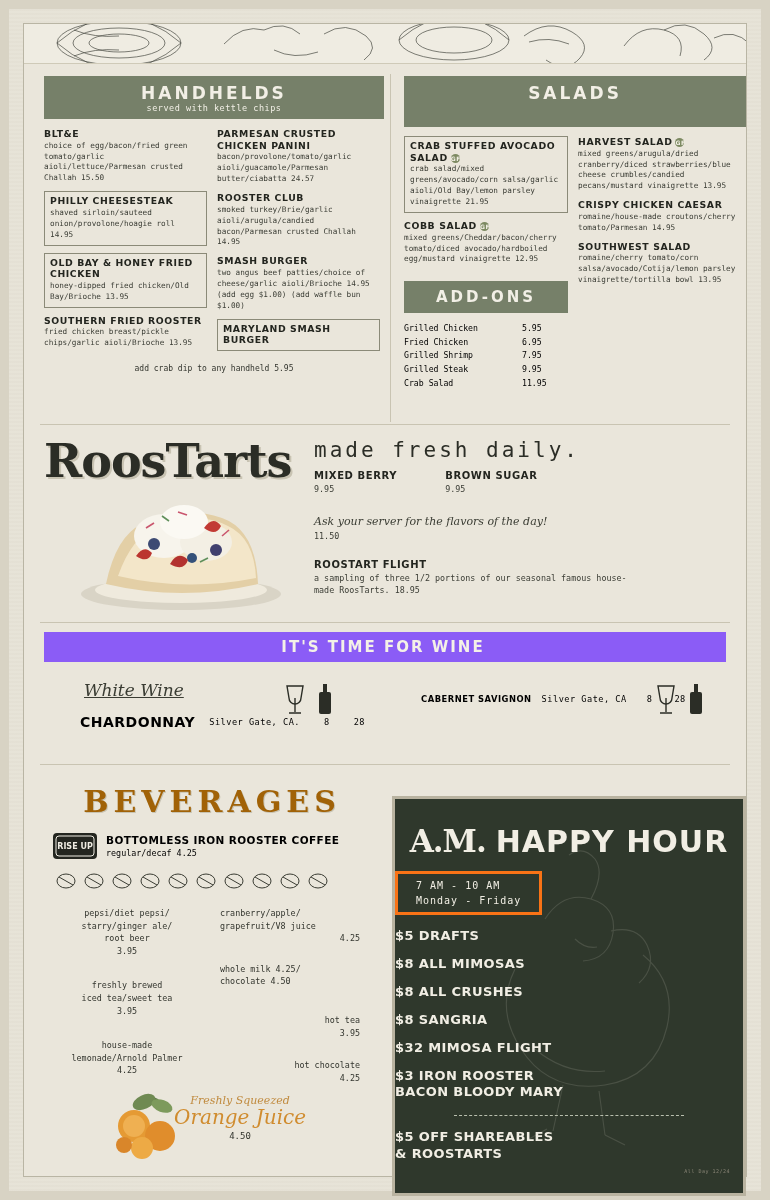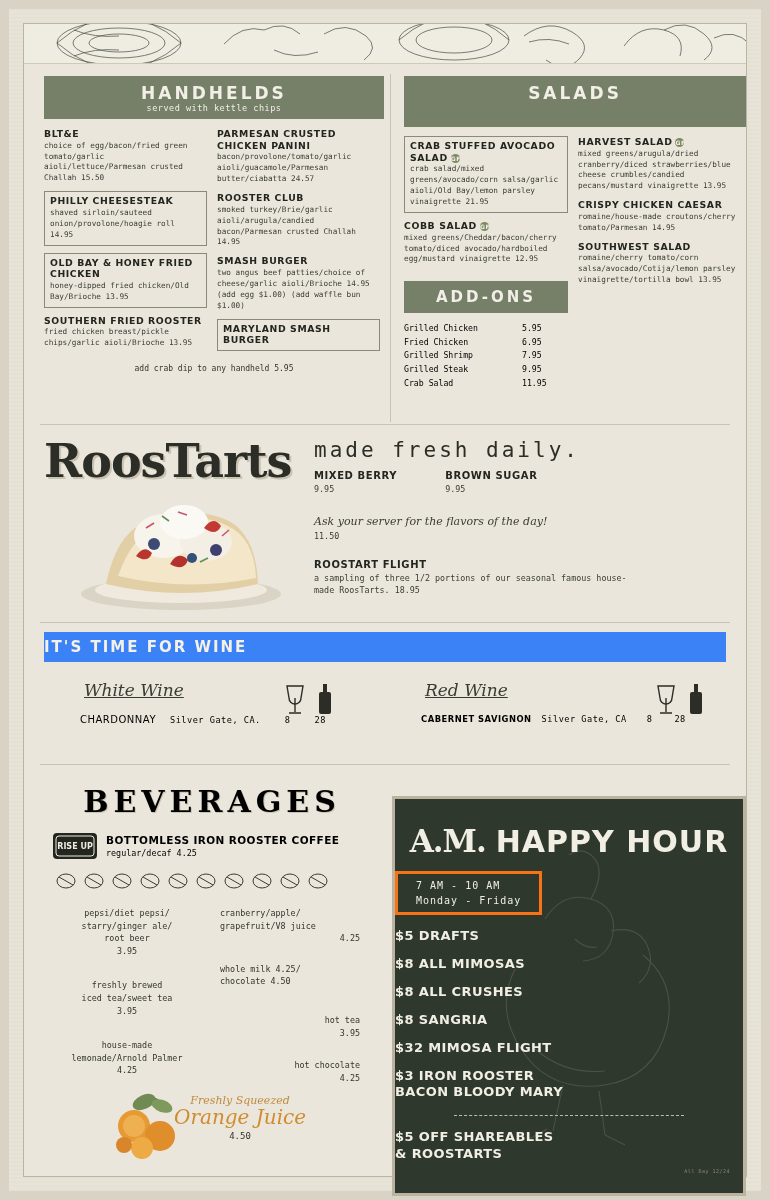--- a/index.html
+++ b/index.html
@@ -74,28 +74,28 @@
   }
   .madefresh {
     font-family:"DejaVu Sans Mono", monospace;
     font-size:21px; letter-spacing:3px; color:#2b2d26;
   }
   .script {
     font-family:"DejaVu Serif", serif; font-style:italic;
     color:#3a3c33;
   }
   
-  .winebar { background:#3b82f6; color:#f4f1e7; text-align:left;
+  .winebar { background:#8b5cf6; color:#f4f1e7; text-align:center;
     font-family:"DejaVu Sans", sans-serif; font-size:15px; font-weight:700;
     letter-spacing:2px; padding:6px 4px 6px 0; text-transform:uppercase;}
 
   
   .bev-title {
     font-family:"DejaVu Serif", serif; font-weight:700;
-    font-size:30px; letter-spacing:5px; color:#000000;
+    font-size:30px; letter-spacing:5px; color:#a16207;
     text-shadow:1px 1px 0 #c8c3b2;
   }
   .bev-txt { font-size:8.4px; line-height:1.5; color:#33352e; }
 
   
   #happy {
     position:absolute; left:368px; top:772px; width:354px; height:400px;
     background:#2f382c;
     border:3px solid #b9b3a0;
     color:#f1eee4;
@@ -320,28 +320,27 @@
     <div style="display:flex; margin-top:18px;">
       <div style="width:50%; position:relative;">
         <div class="script" style="font-size:17px; margin-left:40px; text-decoration:underline;">White Wine</div>
         <svg width="64" height="40" style="position:absolute; right:44px; top:2px;" viewBox="0 0 64 40">
           <path d="M10 4 h16 l-2 12 a6 6 0 0 1 -12 0z" fill="none" stroke="#2b2d26" stroke-width="1.4"></path>
           <path d="M18 16 v14 M12 31 h12" stroke="#2b2d26" stroke-width="1.4" fill="none"></path>
           <rect x="42" y="10" width="12" height="22" rx="2" fill="#2b2d26"></rect>
           <rect x="46" y="2" width="4" height="9" fill="#2b2d26"></rect>
         </svg>
         <div style="margin-left:36px; margin-top:14px; font-size:8.6px; letter-spacing:0.5px; display:flex; align-items:center;">
-          <span style="font-family:'DejaVu Sans',sans-serif; font-weight:400; font-size:10px;">CHARDONNAY</span>
+          <span style="font-family:'DejaVu Sans',sans-serif; font-weight:700; font-size:14px;">CHARDONNAY</span>
           <span style="margin-left:14px;">Silver Gate, CA.</span>
           <span style="margin-left:24px;">8</span>
           <span style="margin-left:24px;">28</span>
         </div>
       </div>
       <div style="width:50%; position:relative;">
-        <div class="script" style="font-size:17px; margin-left:40px; text-decoration:underline;">Red Wine</div>
         <svg width="64" height="40" style="position:absolute; right:14px; top:2px;" viewBox="0 0 64 40">
           <path d="M10 4 h16 l-2 12 a6 6 0 0 1 -12 0z" fill="none" stroke="#2b2d26" stroke-width="1.4"></path>
           <path d="M18 16 v14 M12 31 h12" stroke="#2b2d26" stroke-width="1.4" fill="none"></path>
           <rect x="42" y="10" width="12" height="22" rx="2" fill="#2b2d26"></rect>
           <rect x="46" y="2" width="4" height="9" fill="#2b2d26"></rect>
         </svg>
         <div style="margin-left:36px; margin-top:14px; font-size:8.6px; letter-spacing:0.5px; display:flex; align-items:center;">
           <span style="font-family:'DejaVu Sans',sans-serif; font-weight:700; font-size:8.4px;">CABERNET SAVIGNON</span>
           <span style="margin-left:10px;">Silver Gate, CA</span>
           <span style="margin-left:20px;">8</span>

